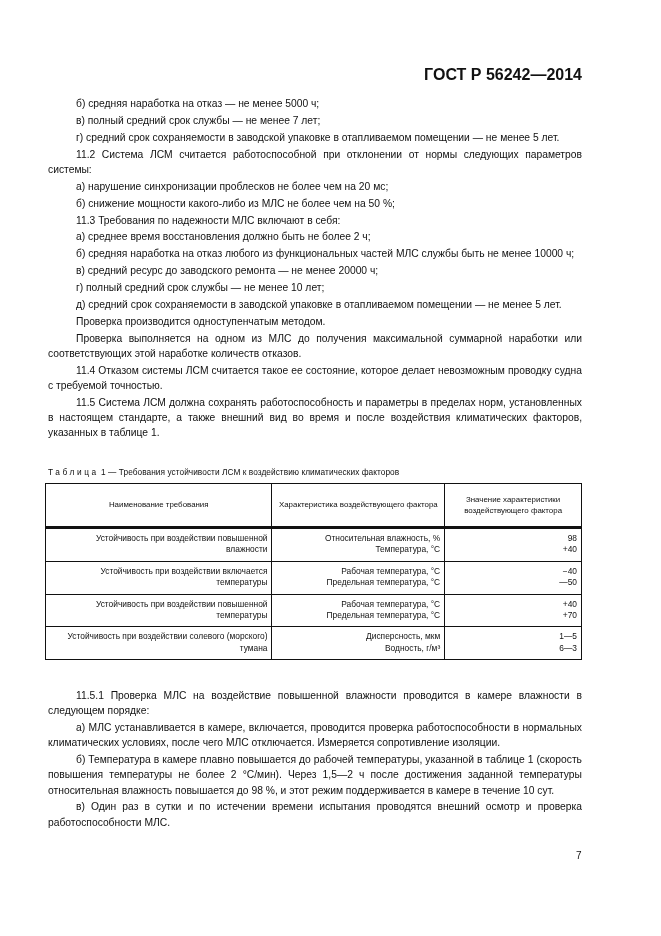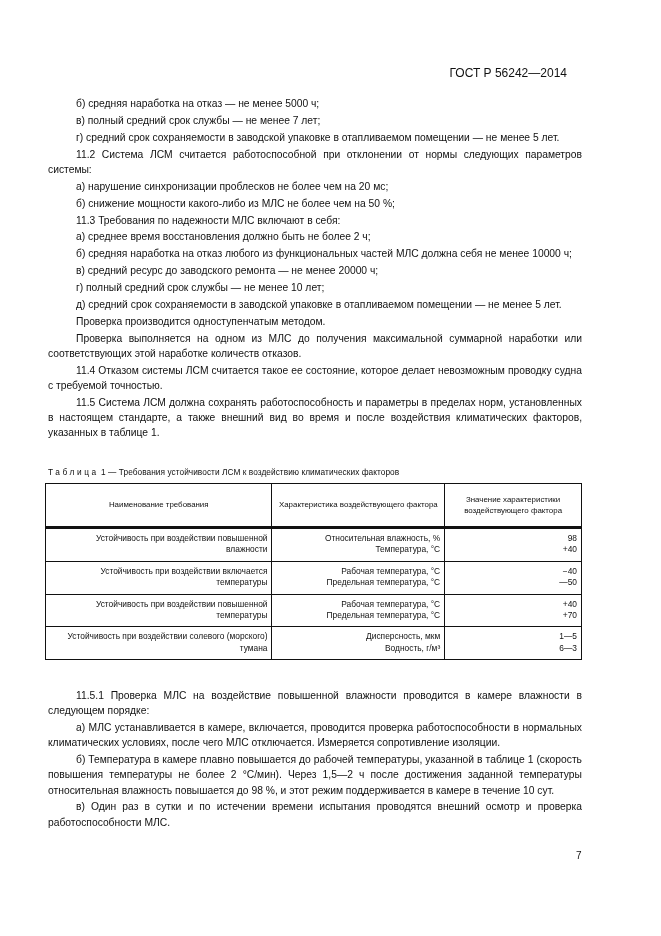--- a/index.html
+++ b/index.html
@@ -1,18 +1,18 @@
 <!DOCTYPE html>
 <html><head>
 <meta charset="utf-8">
 <style>
   html, body { margin: 0; padding: 0; background: #ffffff; }
   body { width: 661px; height: 936px; position: relative; overflow: hidden;
          font-family: "Liberation Sans", sans-serif; color: #111; }
-  .header { position: absolute; top: 66px; right: 94px; font-weight: normal; font-size: 12px; }
+  .header { position: absolute; top: 66px; right: 79px; font-weight: bold; font-size: 16px; }
   .body-text { position: absolute; left: 48px; width: 534px; top: 96px; font-size: 10.3px; line-height: 15.2px; }
   .p { margin: 0 0 1.7px 0; text-indent: 28px; text-align: justify; }
   .table-caption { position: absolute; left: 48px; top: 467px; font-size: 8.3px; letter-spacing: 0.05px; }
   .table-caption .spaced { letter-spacing: 2.6px; }
   table.t1 { position: absolute; left: 45px; top: 483px; width: 537px; border-collapse: collapse;
              font-size: 8.4px; line-height: 11.4px; }
   table.t1 td, table.t1 th { border: 1px solid #111; padding: 0 4px; vertical-align: top; }
   table.t1 th { font-weight: normal; text-align: center; vertical-align: middle; height: 42px; font-size: 7.9px; }
   table.t1 thead tr { border-bottom: 3px solid #0f766e; }
   table.t1 thead th { border-bottom: 3px solid #111; }
@@ -30,21 +30,21 @@
 
 <div class="body-text">
   <p class="p">б)  средняя наработка на отказ — не менее 5000 ч;</p>
   <p class="p">в)  полный средний срок службы — не менее 7 лет;</p>
   <p class="p">г)  средний срок сохраняемости в заводской упаковке в отапливаемом помещении — не менее 5 лет.</p>
   <p class="p">11.2  Система ЛСМ считается работоспособной при отклонении от нормы следующих параметров системы:</p>
   <p class="p">а)  нарушение синхронизации проблесков не более чем на 20 мс;</p>
   <p class="p">б)  снижение мощности какого-либо из МЛС не более чем на 50 %;</p>
   <p class="p">11.3  Требования по надежности МЛС включают в себя:</p>
   <p class="p">а)  среднее время восстановления должно быть не более 2 ч;</p>
-  <p class="p">б)  средняя наработка на отказ любого из функциональных частей МЛС должна себя не менее 10000 ч;</p>
+  <p class="p">б)  средняя наработка на отказ любого из функциональных частей МЛС службы быть не менее 10000 ч;</p>
   <p class="p">в)  средний ресурс до заводского ремонта — не менее 20000 ч;</p>
   <p class="p">г)  полный средний срок службы — не менее 10 лет;</p>
   <p class="p">д)  средний срок сохраняемости в заводской упаковке в отапливаемом помещении — не менее 5 лет.</p>
   <p class="p">Проверка производится одноступенчатым методом.</p>
   <p class="p">Проверка выполняется на одном из МЛС до получения максимальной суммарной наработки или соответствующих этой наработке количеств отказов.</p>
   <p class="p">11.4  Отказом системы ЛСМ считается такое ее состояние, которое делает невозможным провод­ку судна с требуемой точностью.</p>
   <p class="p">11.5  Система ЛСМ должна сохранять работоспособность и параметры в пределах норм, установ­ленных в настоящем стандарте, а также внешний вид во время и после воздействия климатических фак­торов, указанных в таблице 1.</p>
 </div>
 
 <div class="table-caption">

